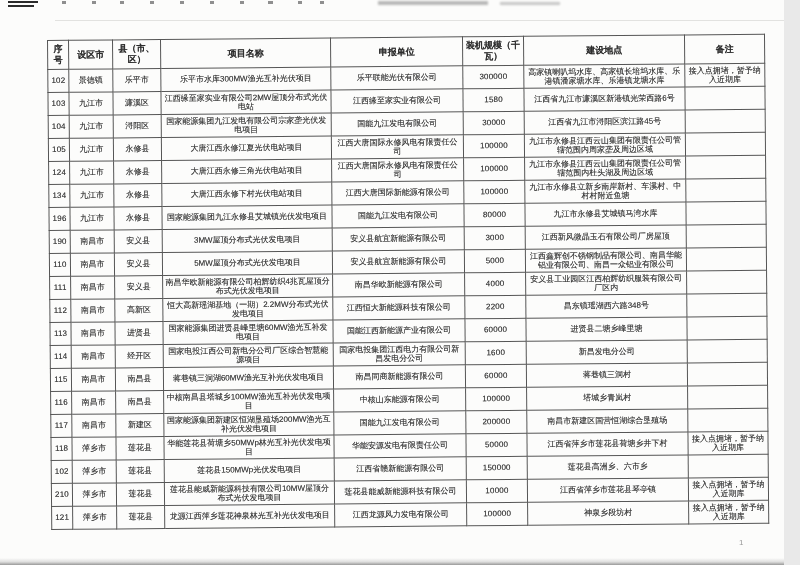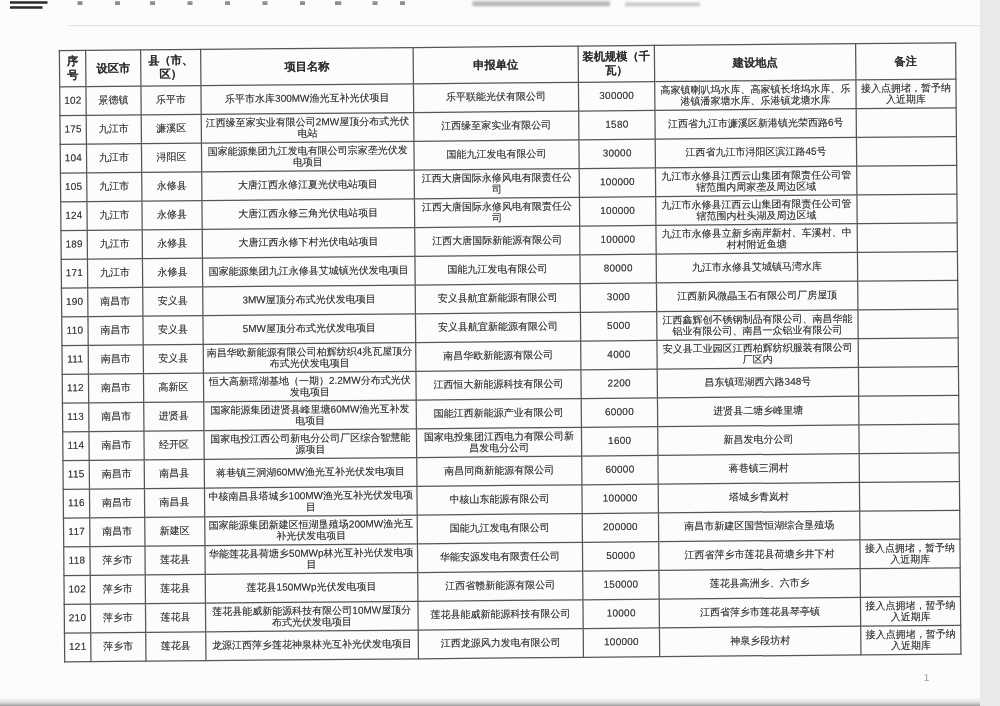--- a/index.html
+++ b/index.html
@@ -114,21 +114,21 @@
             <td>景德镇</td>
             <td>乐平市</td>
             <td>乐平市水库300MW渔光互补光伏项目</td>
             <td>乐平联能光伏有限公司</td>
             <td class="num">300000</td>
             <td>高家镇喇叭坞水库、高家镇长培坞水库、乐港镇潘家塘水库、乐港镇龙塘水库</td>
             <td>接入点拥堵，暂予纳入近期库</td>
           </tr>
 
           <tr>
-            <td class="num">175</td>
+            <td class="num">103</td>
             <td>九江市</td>
             <td>濂溪区</td>
             <td>江西缘至家实业有限公司2MW屋顶分布式光伏电站</td>
             <td>江西缘至家实业有限公司</td>
             <td class="num">1580</td>
             <td>江西省九江市濂溪区新港镇光荣西路6号</td>
             <td></td>
           </tr>
 
           <tr>
@@ -158,32 +158,32 @@
             <td>九江市</td>
             <td>永修县</td>
             <td>大唐江西永修三角光伏电站项目</td>
             <td>江西大唐国际永修风电有限责任公司</td>
             <td class="num">100000</td>
             <td>九江市永修县江西云山集团有限责任公司管辖范围内杜头湖及周边区域</td>
             <td></td>
           </tr>
 
           <tr>
-            <td class="num">189</td>
+            <td class="num">134</td>
             <td>九江市</td>
             <td>永修县</td>
             <td>大唐江西永修下村光伏电站项目</td>
             <td>江西大唐国际新能源有限公司</td>
             <td class="num">100000</td>
             <td>九江市永修县立新乡南岸新村、车溪村、中村村附近鱼塘</td>
             <td></td>
           </tr>
 
           <tr>
-            <td class="num">171</td>
+            <td class="num">196</td>
             <td>九江市</td>
             <td>永修县</td>
             <td>国家能源集团九江永修县艾城镇光伏发电项目</td>
             <td>国能九江发电有限公司</td>
             <td class="num">80000</td>
             <td>九江市永修县艾城镇马湾水库</td>
             <td></td>
           </tr>
 
           <tr>

